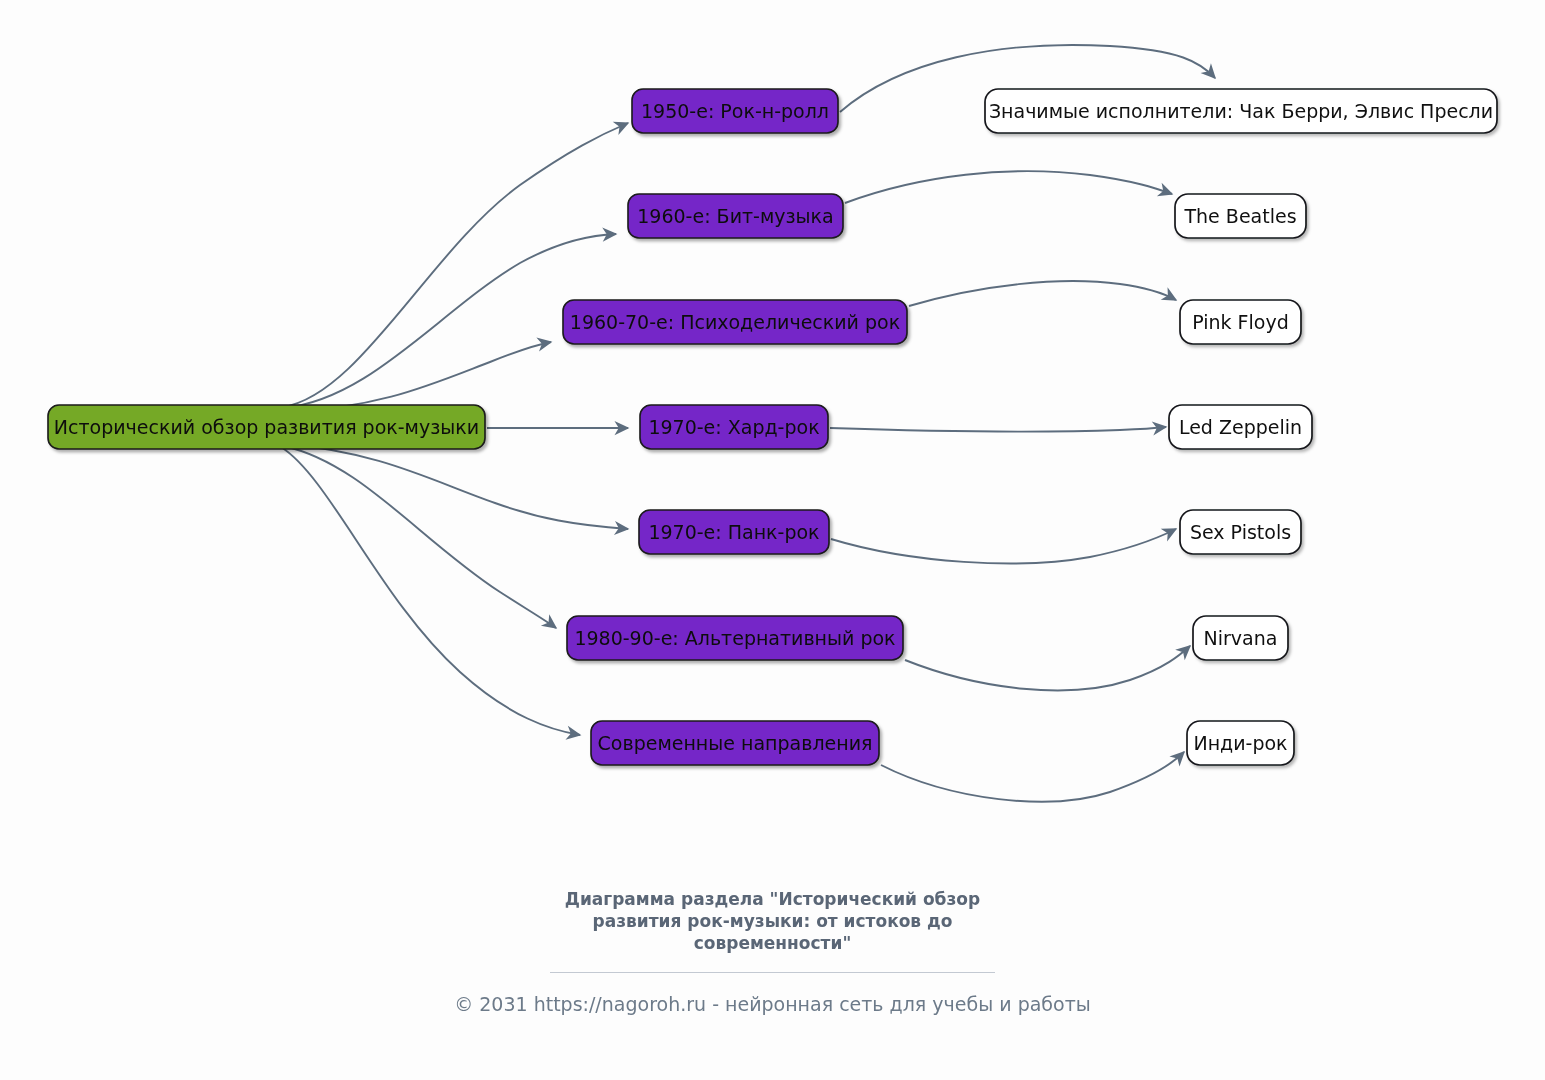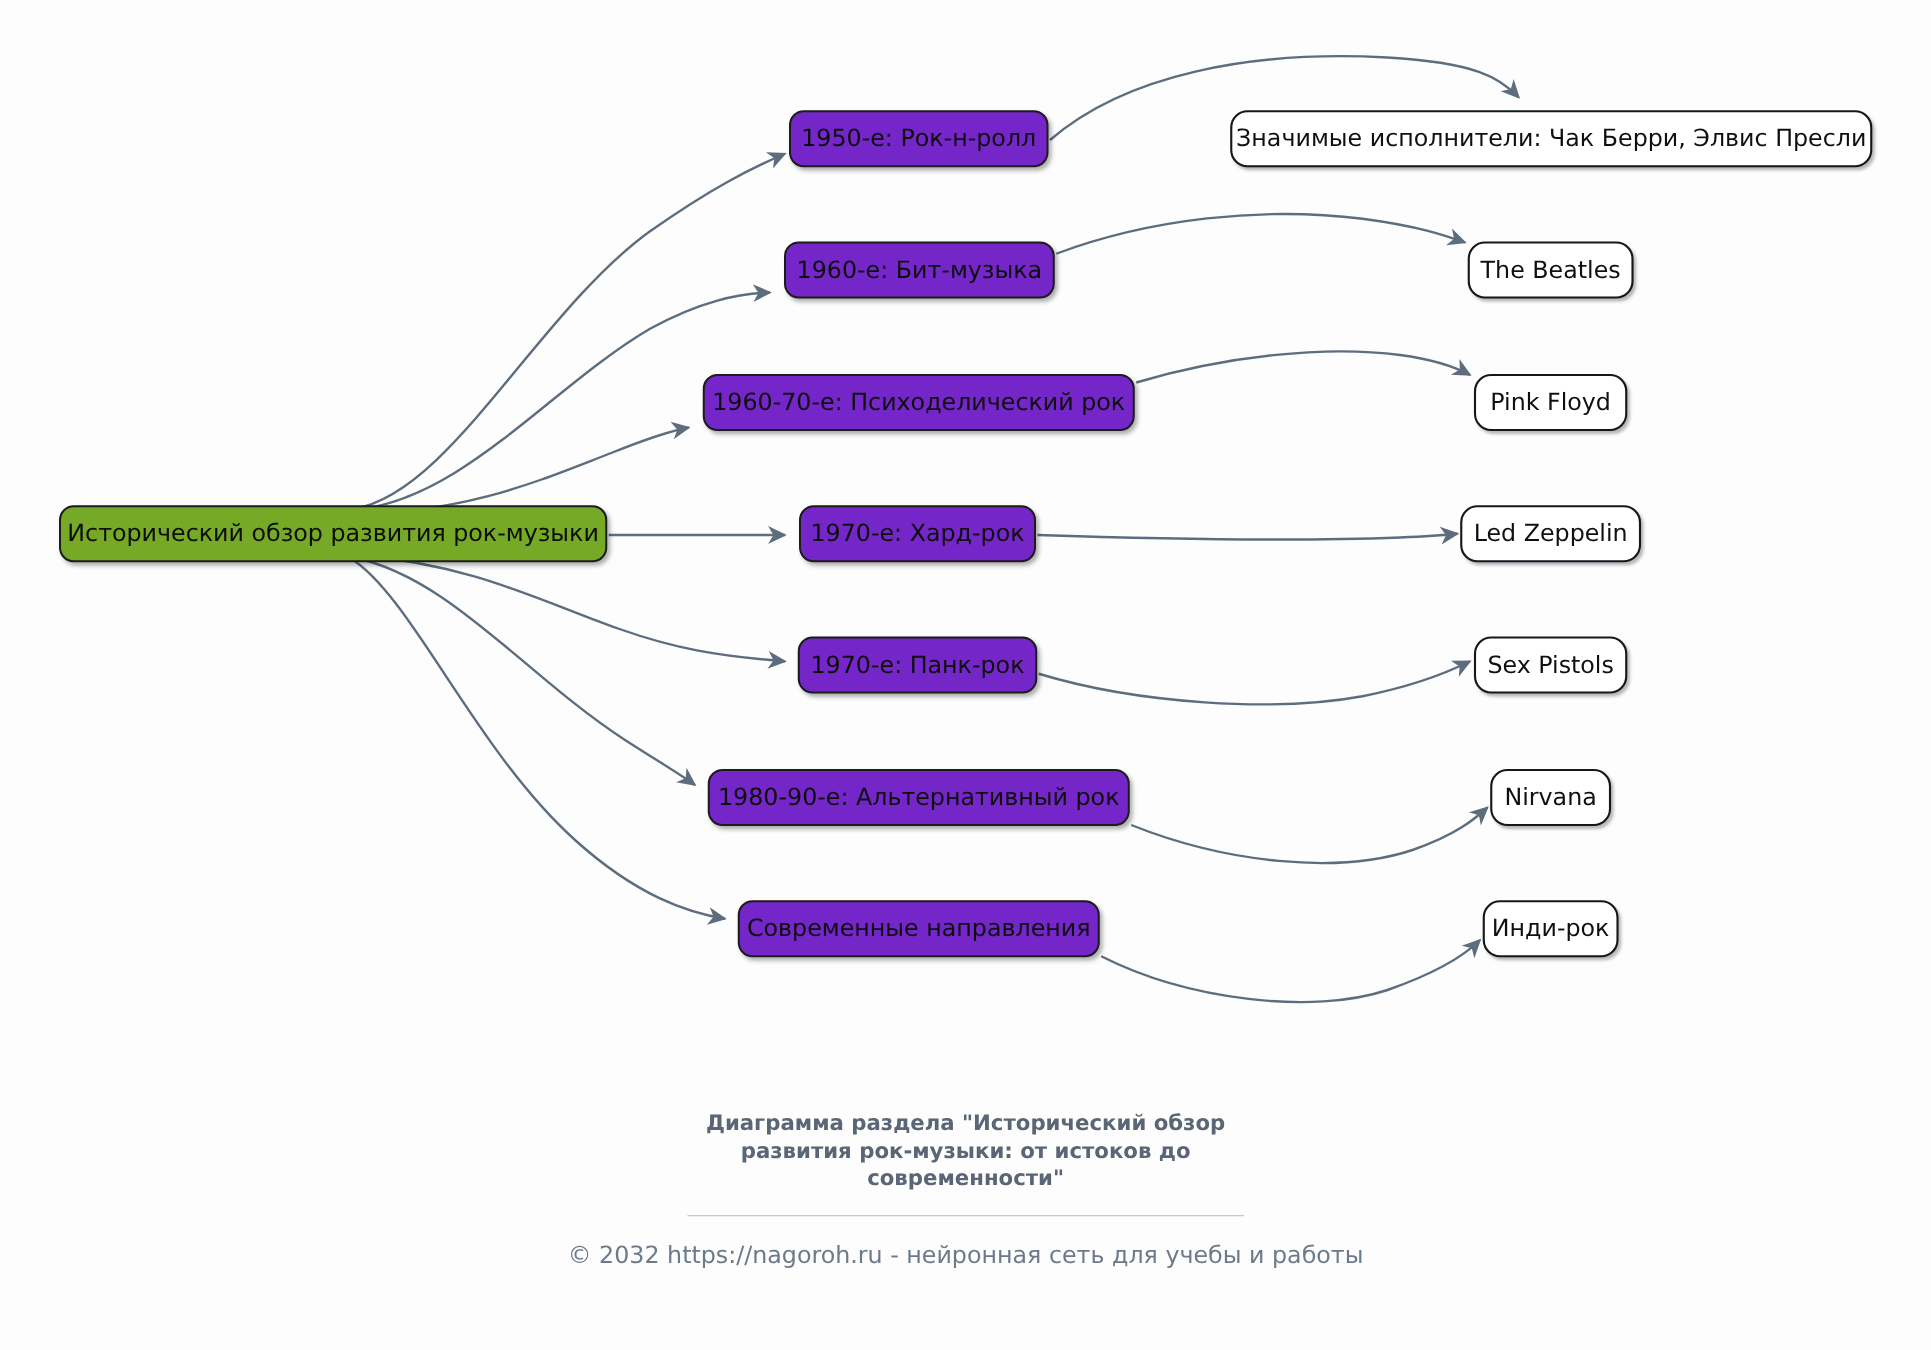--- a/index.html
+++ b/index.html
@@ -180,15 +180,15 @@
         <g>
           <rect x="1187" y="721" width="107" height="44" rx="13" ry="13" class="node-rect-leaf" filter="url(#leafshadow)"></rect>
           <text x="1240.5" y="744" class="node-label node-label-leaf">Инди-рок</text>
         </g>
       </g>
   </svg>
 
   <div class="caption-block">
     <div class="caption-title">Диаграмма раздела "Исторический обзор развития рок-музыки: от истоков до современности"</div>
     <div class="caption-divider"></div>
-    <div class="caption-footer">© 2032 https://nagoroh.ru - нейронная сеть для учебы и работы</div>
+    <div class="caption-footer">© 2031 https://nagoroh.ru - нейронная сеть для учебы и работы</div>
   </div>
 </div>
 
 </body></html>

